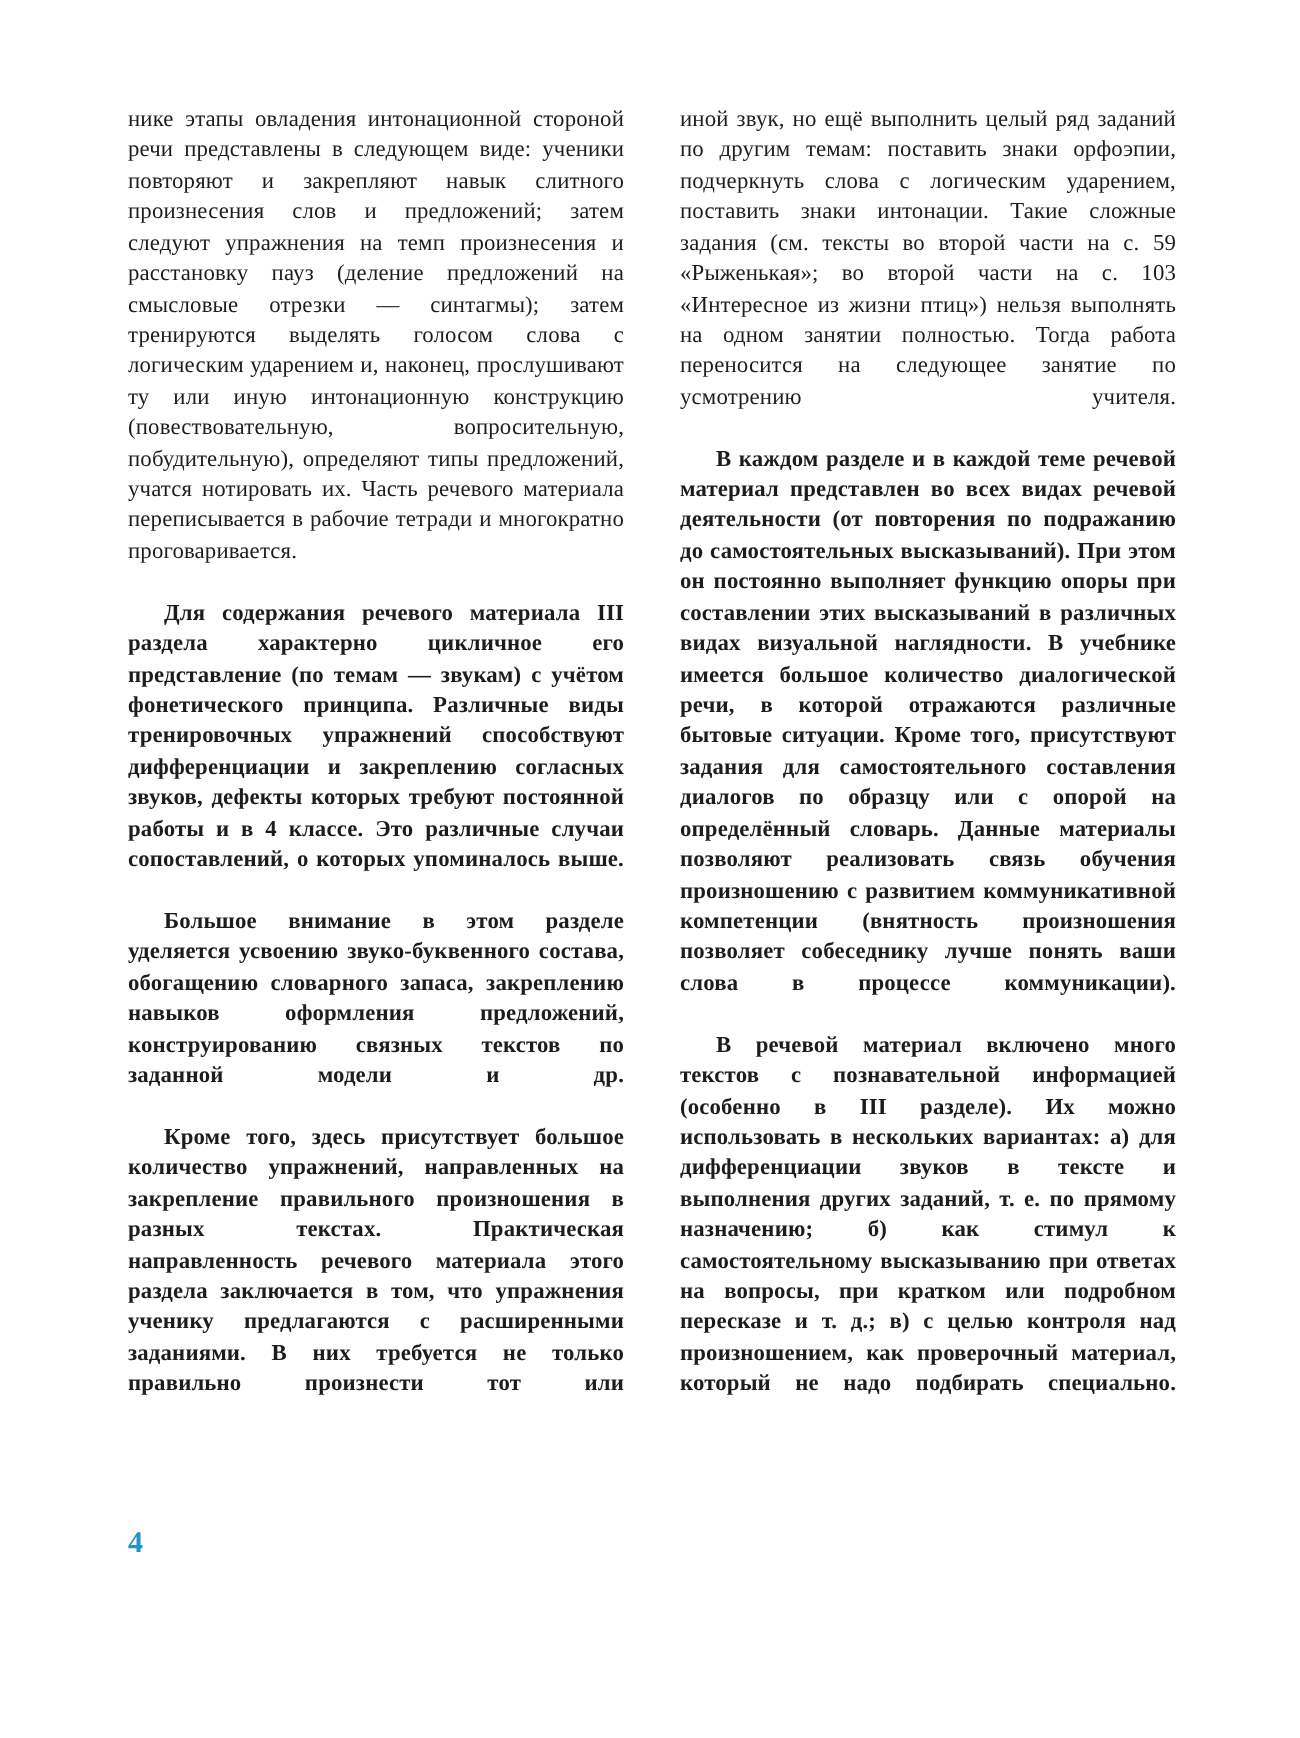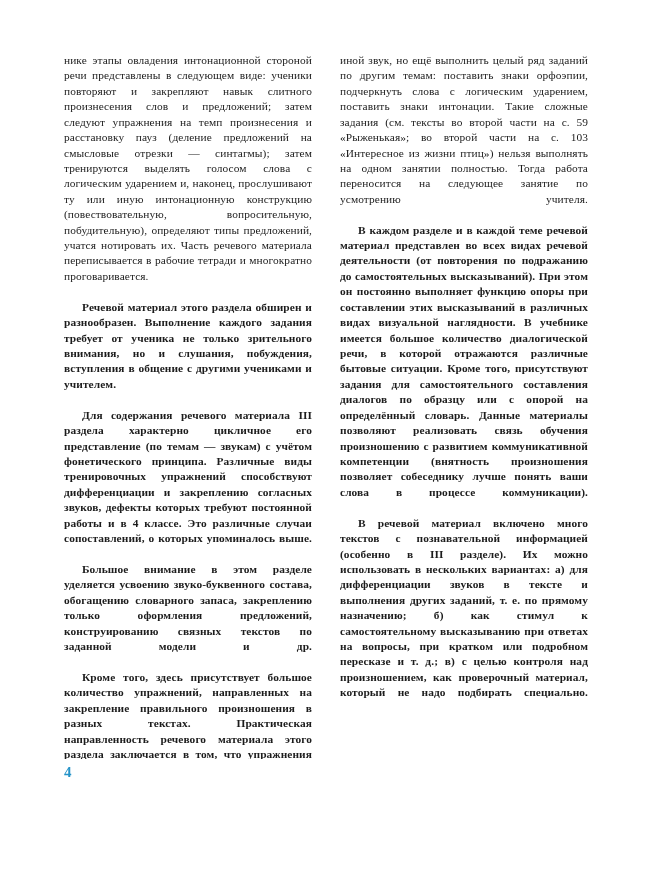--- a/index.html
+++ b/index.html
@@ -86,23 +86,22 @@
 </style>
 </head>
 <body>
 
 <div class="page" style="background: rgb(255, 255, 255);">
 
   <div class="columns">
 
     <div class="column">
       <p class="cont" style="color: rgb(28, 28, 28);">нике этапы овладения интонационной стороной речи представлены в следующем виде: ученики повторяют и закрепляют навык слитного произнесения слов и предложений; затем следуют упражнения на темп произнесения и расстановку пауз (деление предложений на смысловые отрезки — синтагмы); затем тренируются выделять голосом слова с логическим ударением и, наконец, прослушивают ту или иную интонационную конструкцию (повествовательную, вопросительную, побудительную), определяют типы предложений, учатся нотировать их. Часть речевого материала переписывается в рабочие тетради и многократно проговаривается.</p>
-      <p class="indent" style="color: rgb(28, 28, 28);">Речевой материал этого раздела обширен и разнообразен. Выполнение каждого задания требует от ученика не только зрительного внимания, но и слушания, побуждения, вступления в общение с другими учениками и учителем.</p>
       <p class="indent" style="color: rgb(28, 28, 28);">Для содержания речевого материала III раздела характерно цикличное его представление (по темам — звукам) с учётом фонетического принципа. Различные виды тренировочных упражнений способствуют дифференциации и закреплению согласных звуков, дефекты которых требуют постоянной работы и в 4 классе. Это различные случаи сопоставлений, о которых упоминалось выше.</p>
-      <p class="indent" style="color: rgb(28, 28, 28);">Большое внимание в этом разделе уделяется усвоению звуко-буквенного состава, обогащению словарного запаса, закреплению только оформления предложений, конструированию связных текстов по заданной модели и др.</p>
+      <p class="indent" style="color: rgb(28, 28, 28);">Большое внимание в этом разделе уделяется усвоению звуко-буквенного состава, обогащению словарного запаса, закреплению навыков оформления предложений, конструированию связных текстов по заданной модели и др.</p>
       <p class="indent" style="color: rgb(28, 28, 28);">Кроме того, здесь присутствует большое количество упражнений, направленных на закрепление правильного произношения в разных текстах. Практическая направленность речевого материала этого раздела заключается в том, что упражнения ученику предлагаются с расширенными заданиями. В них требуется не только правильно произнести тот или</p>
     </div>
 
     <div class="column">
       <p class="cont" style="color: rgb(28, 28, 28);">иной звук, но ещё выполнить целый ряд заданий по другим темам: поставить знаки орфоэпии, подчеркнуть слова с логическим ударением, поставить знаки интонации. Такие сложные задания (см. тексты во второй части на с. 59 «Рыженькая»; во второй части на с. 103 «Интересное из жизни птиц») нельзя выполнять на одном занятии полностью. Тогда работа переносится на следующее занятие по усмотрению учителя.</p>
       <p class="indent" style="color: rgb(28, 28, 28);">В каждом разделе и в каждой теме речевой материал представлен во всех видах речевой деятельности (от повторения по подражанию до самостоятельных высказываний). При этом он постоянно выполняет функцию опоры при составлении этих высказываний в различных видах визуальной наглядности. В учебнике имеется большое количество диалогической речи, в которой отражаются различные бытовые ситуации. Кроме того, присутствуют задания для самостоятельного составления диалогов по образцу или с опорой на определённый словарь. Данные материалы позволяют реализовать связь обучения произношению с развитием коммуникативной компетенции (внятность произношения позволяет собеседнику лучше понять ваши слова в процессе коммуникации).</p>
       <p class="indent" style="color: rgb(28, 28, 28);">В речевой материал включено много текстов с познавательной информацией (особенно в III разделе). Их можно использовать в нескольких вариантах: а) для дифференциации звуков в тексте и выполнения других заданий, т. е. по прямому назначению; б) как стимул к самостоятельному высказыванию при ответах на вопросы, при кратком или подробном пересказе и т. д.; в) с целью контроля над произношением, как проверочный материал, который не надо подбирать специально.</p>
     </div>
 
   </div>

